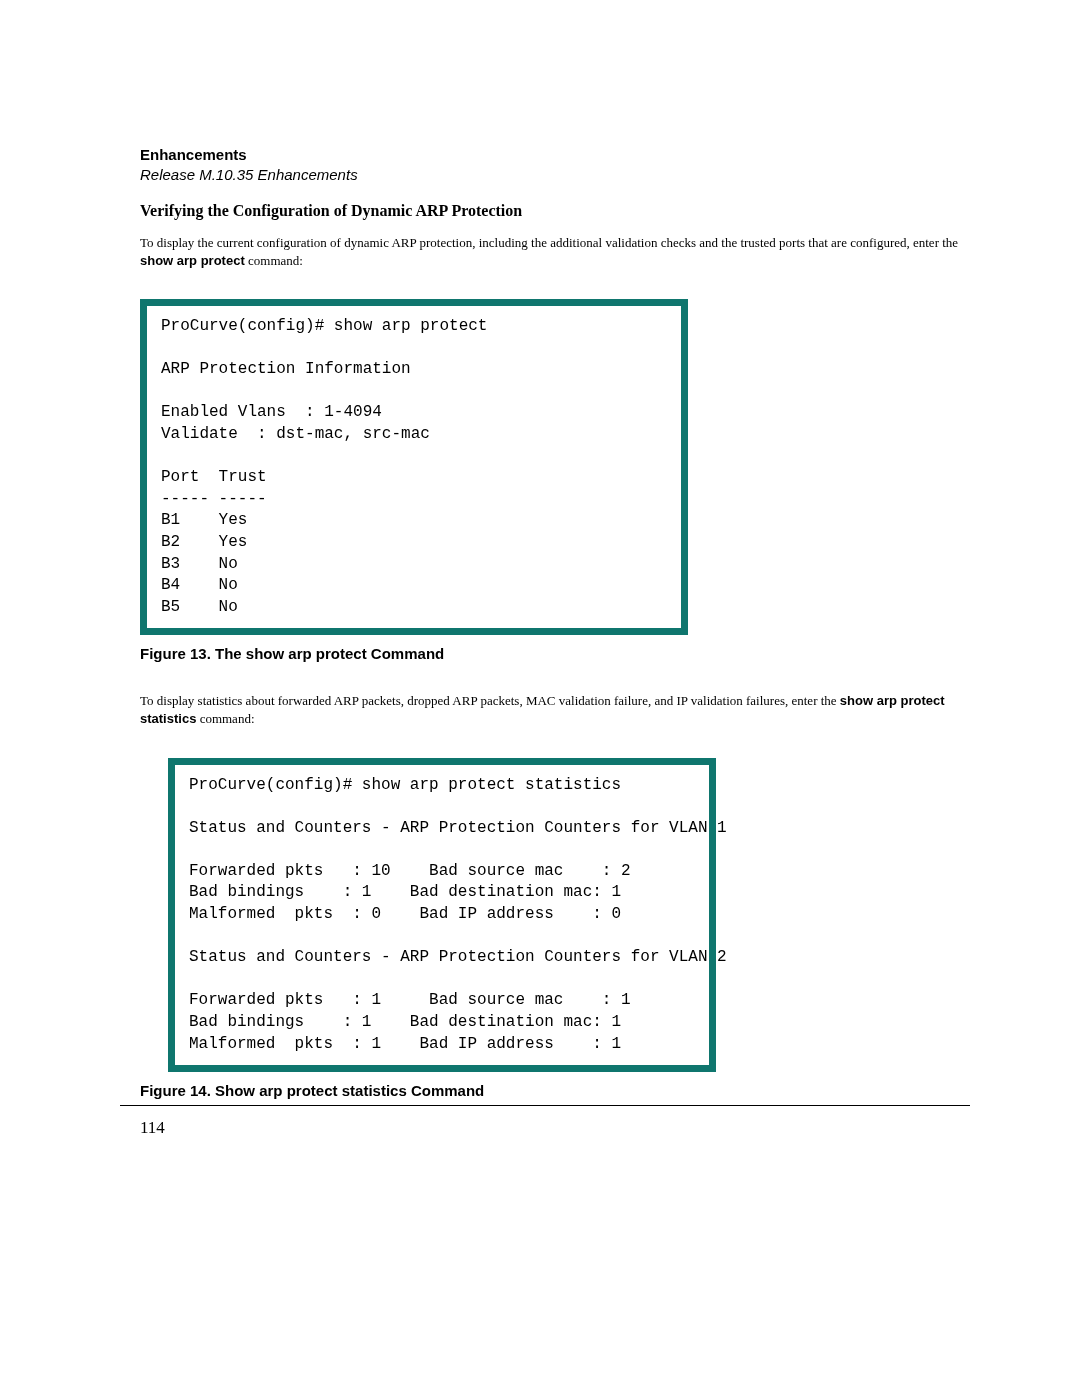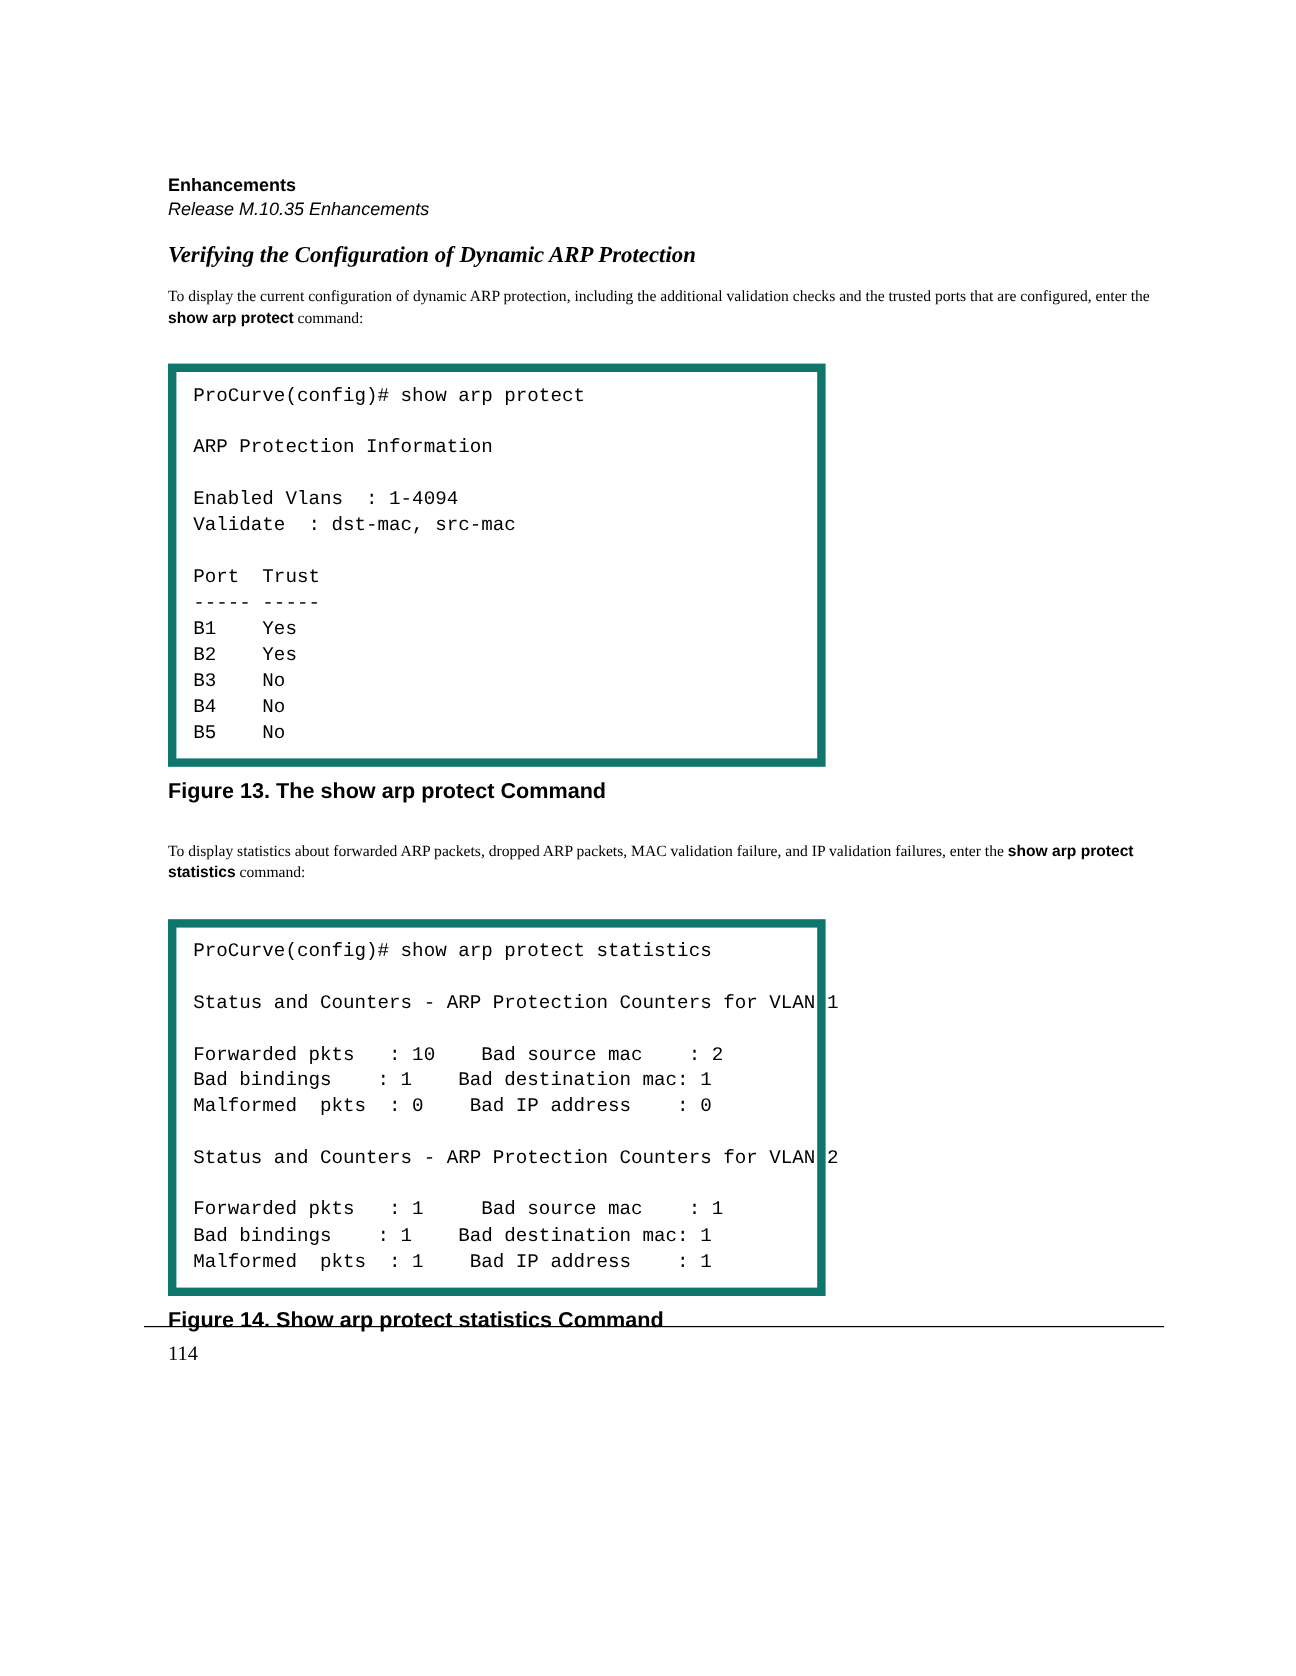--- a/index.html
+++ b/index.html
@@ -30,23 +30,22 @@
   .header-sub {
     font-family: Arial, Helvetica, sans-serif;
     font-weight: normal;
     font-size: 15px;
     line-height: 1.3;
     font-style: italic;
   }
   h2.subhead {
     font-family: Georgia, 'Times New Roman', serif;
     font-weight: bold;
-    font-size: 19px;
+    font-size: 16px;
     margin: 0 0 14px 0;
-    font-style: italic;
   }
   p.body {
     font-family: Georgia, 'Times New Roman', serif;
     font-size: 13px;
     line-height: 1.35;
     margin: 0 0 30px 0;
   }
   .cmd-inline {
     font-family: Arial, Helvetica, sans-serif;
     font-weight: bold;
@@ -56,25 +55,25 @@
     padding: 10px 14px 10px 14px;
     font-family: "Courier New", monospace;
     font-size: 16px;
     line-height: 1.35;
     white-space: pre;
     margin: 0 0 10px 0;
     display: inline-block;
     box-sizing: border-box;
   }
   .box1 { width: 548px; }
-  .box2 { width: 548px; }
+  .box2 { width: 548px; margin-left: 28px; }
   .figure-caption {
     font-family: Arial, Helvetica, sans-serif;
     font-weight: bold;
-    font-size: 18px;
+    font-size: 15px;
     margin: 0 0 30px 0;
   }
   .footer-rule {
     position: absolute;
     left: 120px;
     right: 110px;
     bottom: 128px;
     border-top: 1px solid #000;
   }
   .page-number {

